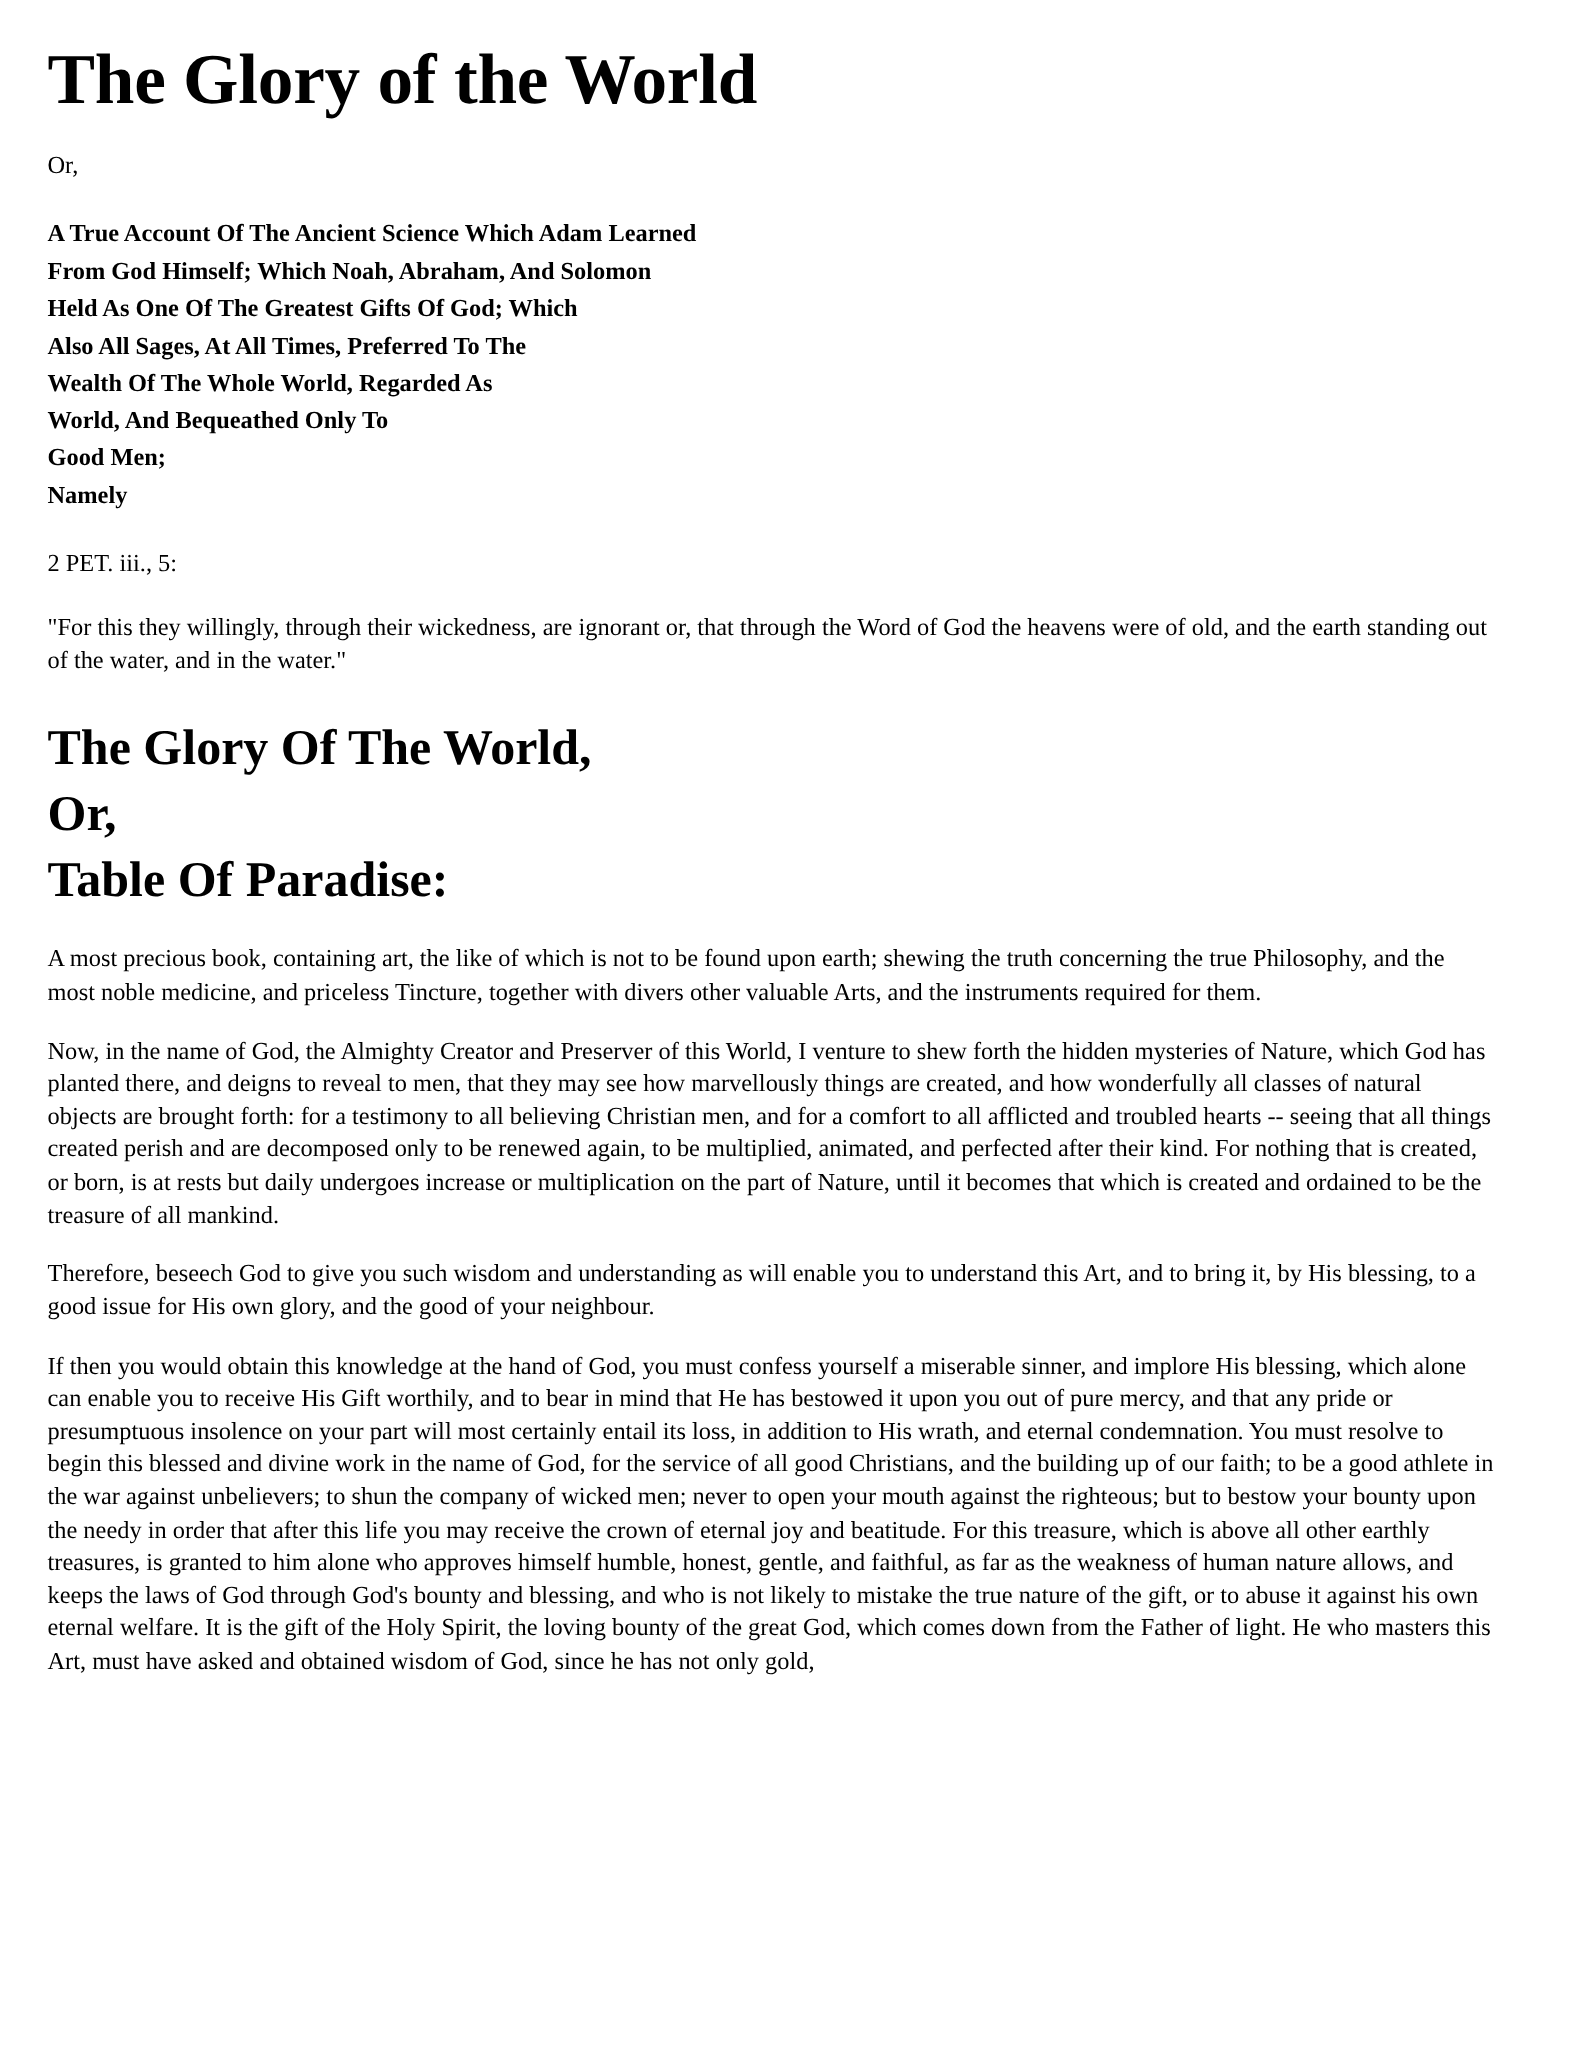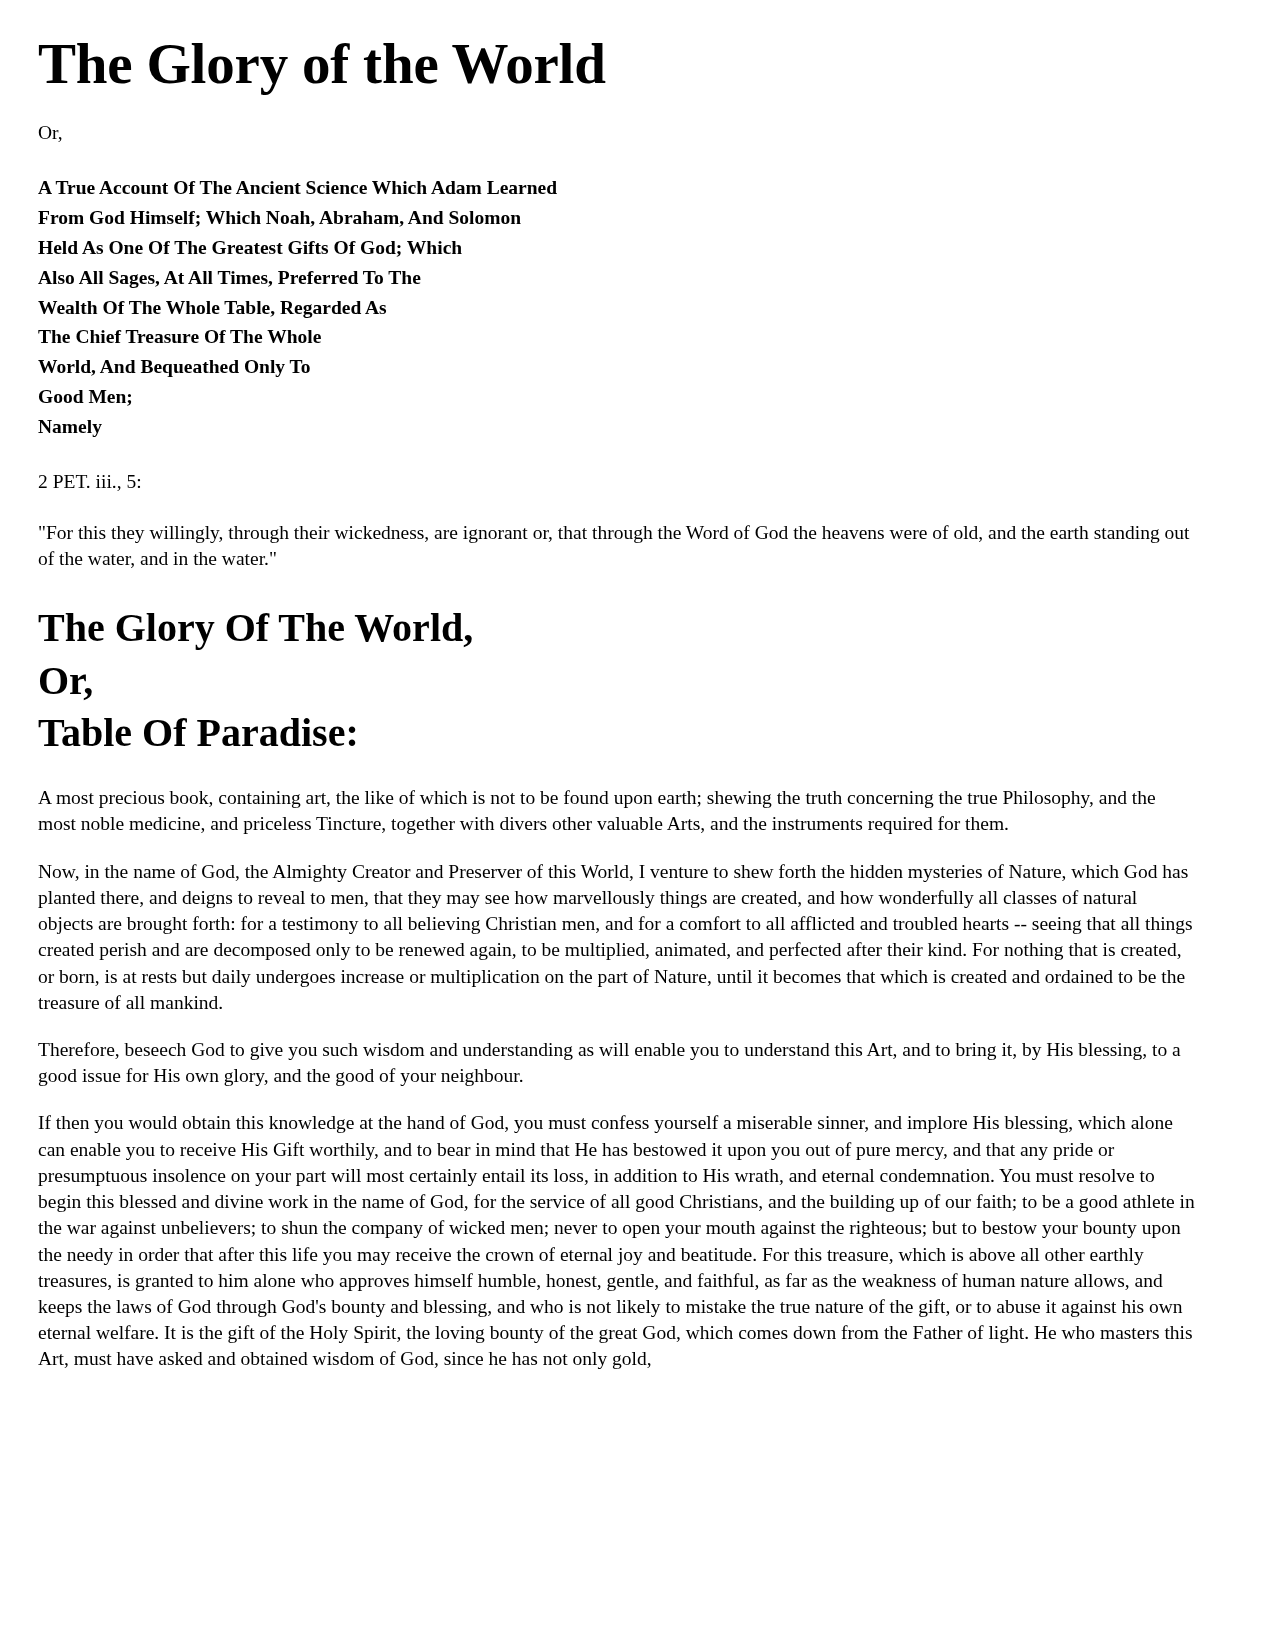--- a/index.html
+++ b/index.html
@@ -85,22 +85,21 @@
 
 <h1 class="doc-title">The Glory of the World</h1>
 
 <p class="para-or">Or,</p>
 
 <div class="subtitle-block">
   <span class="subtitle-line">A True Account Of The Ancient Science Which Adam Learned</span>
   <span class="subtitle-line">From God Himself; Which Noah, Abraham, And Solomon</span>
   <span class="subtitle-line">Held As One Of The Greatest Gifts Of God; Which</span>
   <span class="subtitle-line">Also All Sages, At All Times, Preferred To The</span>
-  <span class="subtitle-line">Wealth Of The Whole Table, Regarded As</span>
-  <span class="subtitle-line">The Chief Treasure Of The Whole</span>
+  <span class="subtitle-line">Wealth Of The Whole World, Regarded As</span>
   <span class="subtitle-line">World, And Bequeathed Only To</span>
   <span class="subtitle-line">Good Men;</span>
   <span class="subtitle-line">Namely</span>
 </div>
 
 <p class="verse-ref">2 PET. iii., 5:</p>
 
 <p class="verse-quote">"For this they willingly, through their wickedness, are ignorant or, that through the Word of God the heavens were of old, and the earth standing out of the water, and in the water."</p>
 
 <div class="heading-group">

